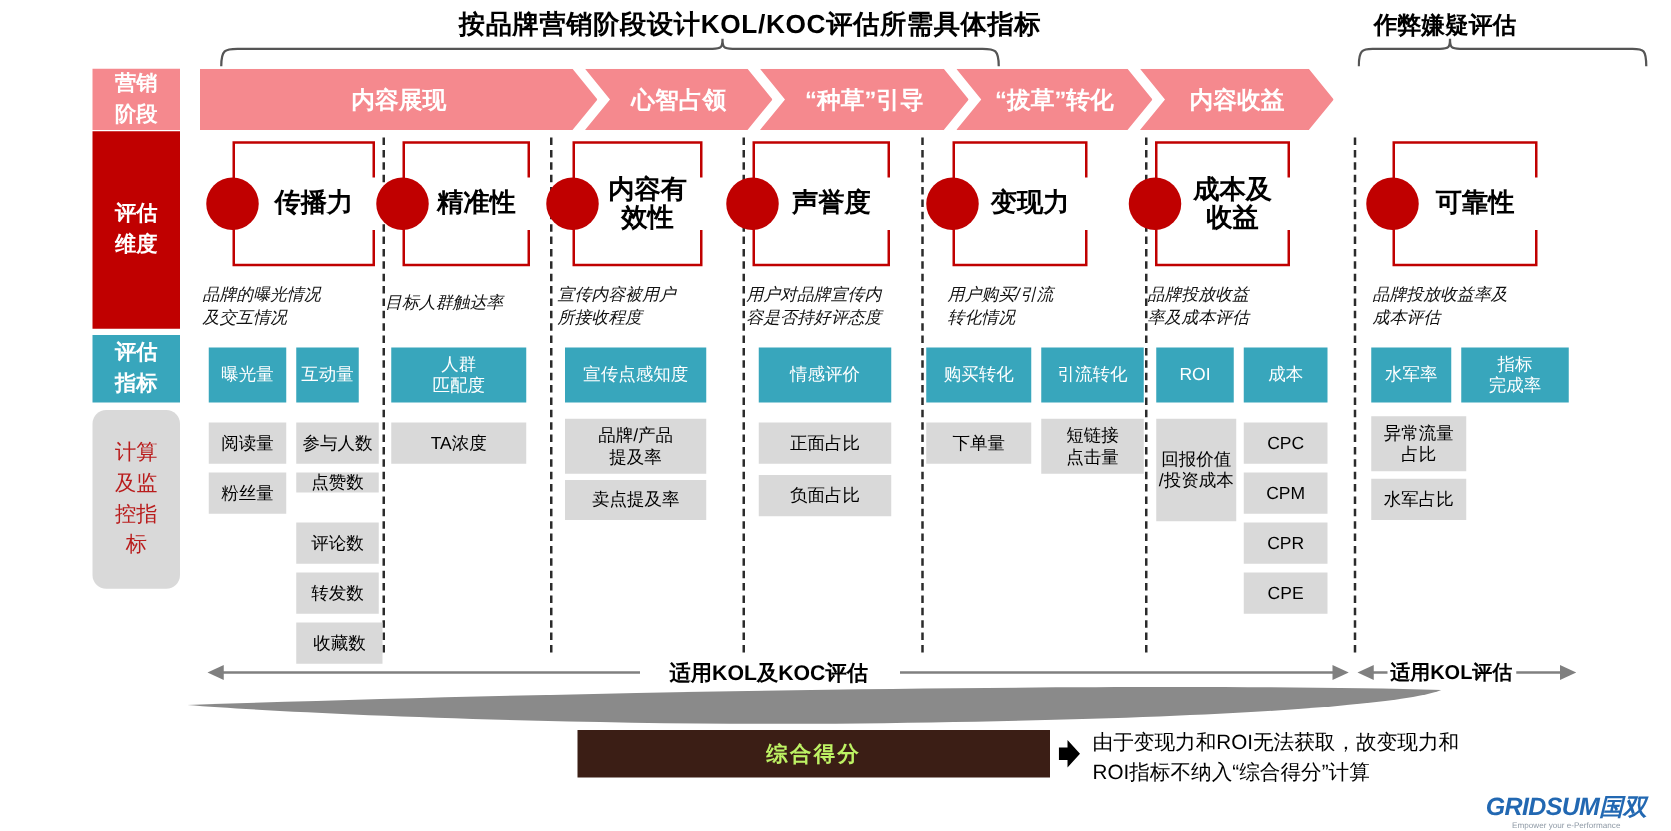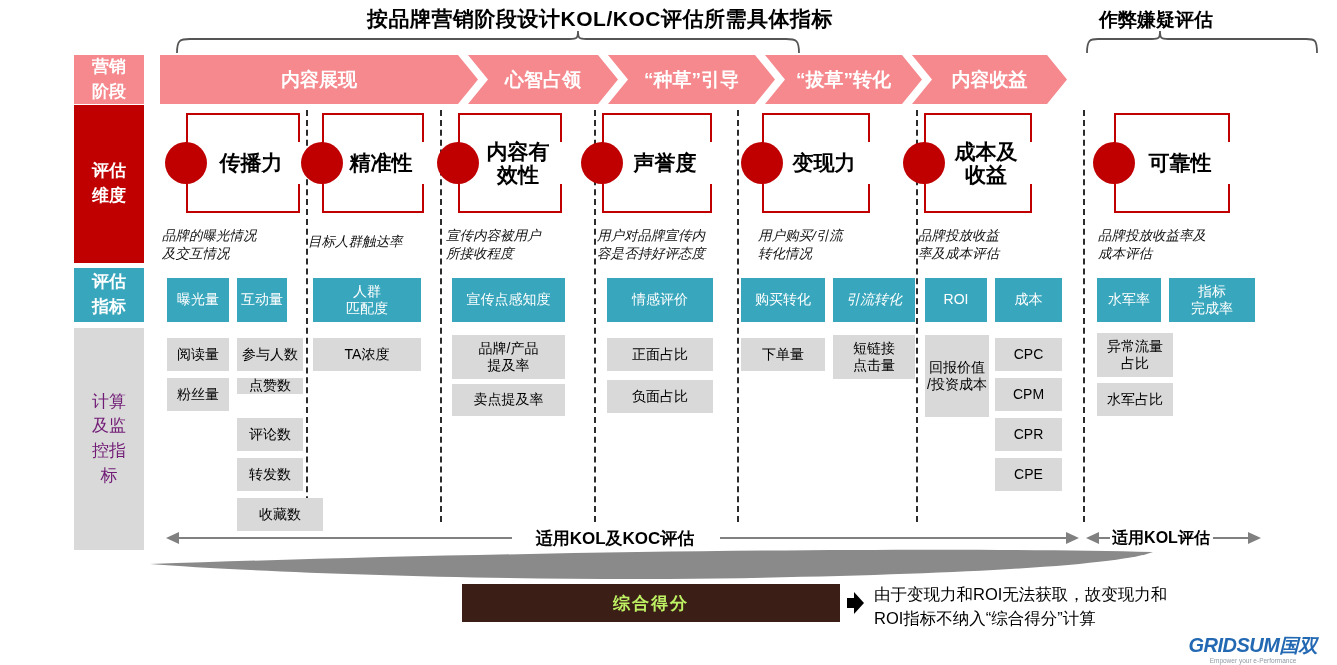--- a/index.html
+++ b/index.html
@@ -10,21 +10,21 @@
   .ctr{display:flex;align-items:center;justify-content:center;text-align:center;}
 
   .main-title{font-size:21px;font-weight:bold;text-align:center;letter-spacing:.5px;}
   .fraud-title{font-size:19px;font-weight:bold;text-align:center;}
 
   
   .rowlab{left:74px;width:70px;color:#fff;font-weight:bold;font-size:17px;line-height:1.45;}
   .rowlab.stage{top:55px;height:49px;background:#F5898E;}
   .rowlab.dim{top:105px;height:158px;background:#C00000;}
   .rowlab.ind{top:268px;height:54px;background:#38A6BC;}
-  .rowlab.mon{top:328px;height:222px;background:#D9D9D9;color:#701a75;font-weight:normal;}
+  .rowlab.mon{top:328px;height:143px;background:#D9D9D9;color:#b91c1c;font-weight:normal;border-radius:11px;}
 
   
   .chev{top:55px;height:49px;background:#F5898E;color:#fff;font-size:19px;font-weight:bold;}
   .chev.first{clip-path:polygon(0 0,calc(100% - 20px) 0,100% 50%,calc(100% - 20px) 100%,0 100%);}
   .chev.mid{clip-path:polygon(0 0,calc(100% - 20px) 0,100% 50%,calc(100% - 20px) 100%,0 100%,20px 50%);}
   .fraud-box{top:55px;height:49px;background:#F5898E;color:#fff;font-size:19px;font-weight:bold;}
 
   
   .vsep{top:110px;height:412px;width:0;border-left:2px dashed #2b2b2b;}
 
@@ -123,34 +123,34 @@
   <div class="abs dim-desc pre" style="left:1098px;top:227px;width:160px;">品牌投放收益率及
 成本评估</div>
 
   <div class="abs ind-box ctr" style="left:167px;width:62px;">曝光量</div>
   <div class="abs ind-box ctr" style="left:237px;width:50px;">互动量</div>
   <div class="abs ind-box ctr pre" style="left:313px;width:108px;">人群
 匹配度</div>
   <div class="abs ind-box ctr" style="left:452px;width:113px;">宣传点感知度</div>
   <div class="abs ind-box ctr" style="left:607px;width:106px;">情感评价</div>
   <div class="abs ind-box ctr" style="left:741px;width:84px;">购买转化</div>
-  <div class="abs ind-box ctr" style="left:833px;width:82px;font-style:italic;">引流转化</div>
+  <div class="abs ind-box ctr" style="left:833px;width:82px;">引流转化</div>
   <div class="abs ind-box ctr" style="left:925px;width:62px;">ROI</div>
   <div class="abs ind-box ctr" style="left:995px;width:67px;">成本</div>
   <div class="abs ind-box ctr" style="left:1097px;width:64px;">水军率</div>
   <div class="abs ind-box ctr pre" style="left:1169px;width:86px;">指标
 完成率</div>
 
   <div class="abs met ctr" style="left:167px;top:338px;width:62px;height:33px;">阅读量</div>
   <div class="abs met ctr" style="left:167px;top:378px;width:62px;height:33px;">粉丝量</div>
   <div class="abs met ctr" style="left:237px;top:338px;width:66px;height:33px;">参与人数</div>
   <div class="abs met ctr" style="left:237px;top:378px;width:66px;height:16px;">点赞数</div>
   <div class="abs met ctr" style="left:237px;top:418px;width:66px;height:33px;">评论数</div>
   <div class="abs met ctr" style="left:237px;top:458px;width:66px;height:33px;">转发数</div>
-  <div class="abs met ctr" style="left:237px;top:498px;width:86px;height:33px;">收藏数</div>
+  <div class="abs met ctr" style="left:237px;top:498px;width:69px;height:33px;">收藏数</div>
 
   <div class="abs met ctr" style="left:313px;top:338px;width:108px;height:33px;">TA浓度</div>
 
   <div class="abs met ctr pre" style="left:452px;top:335px;width:113px;height:44px;">品牌/产品
 提及率</div>
   <div class="abs met ctr" style="left:452px;top:384px;width:113px;height:32px;">卖点提及率</div>
 
   <div class="abs met ctr" style="left:607px;top:338px;width:106px;height:33px;">正面占比</div>
   <div class="abs met ctr" style="left:607px;top:380px;width:106px;height:33px;">负面占比</div>
 

